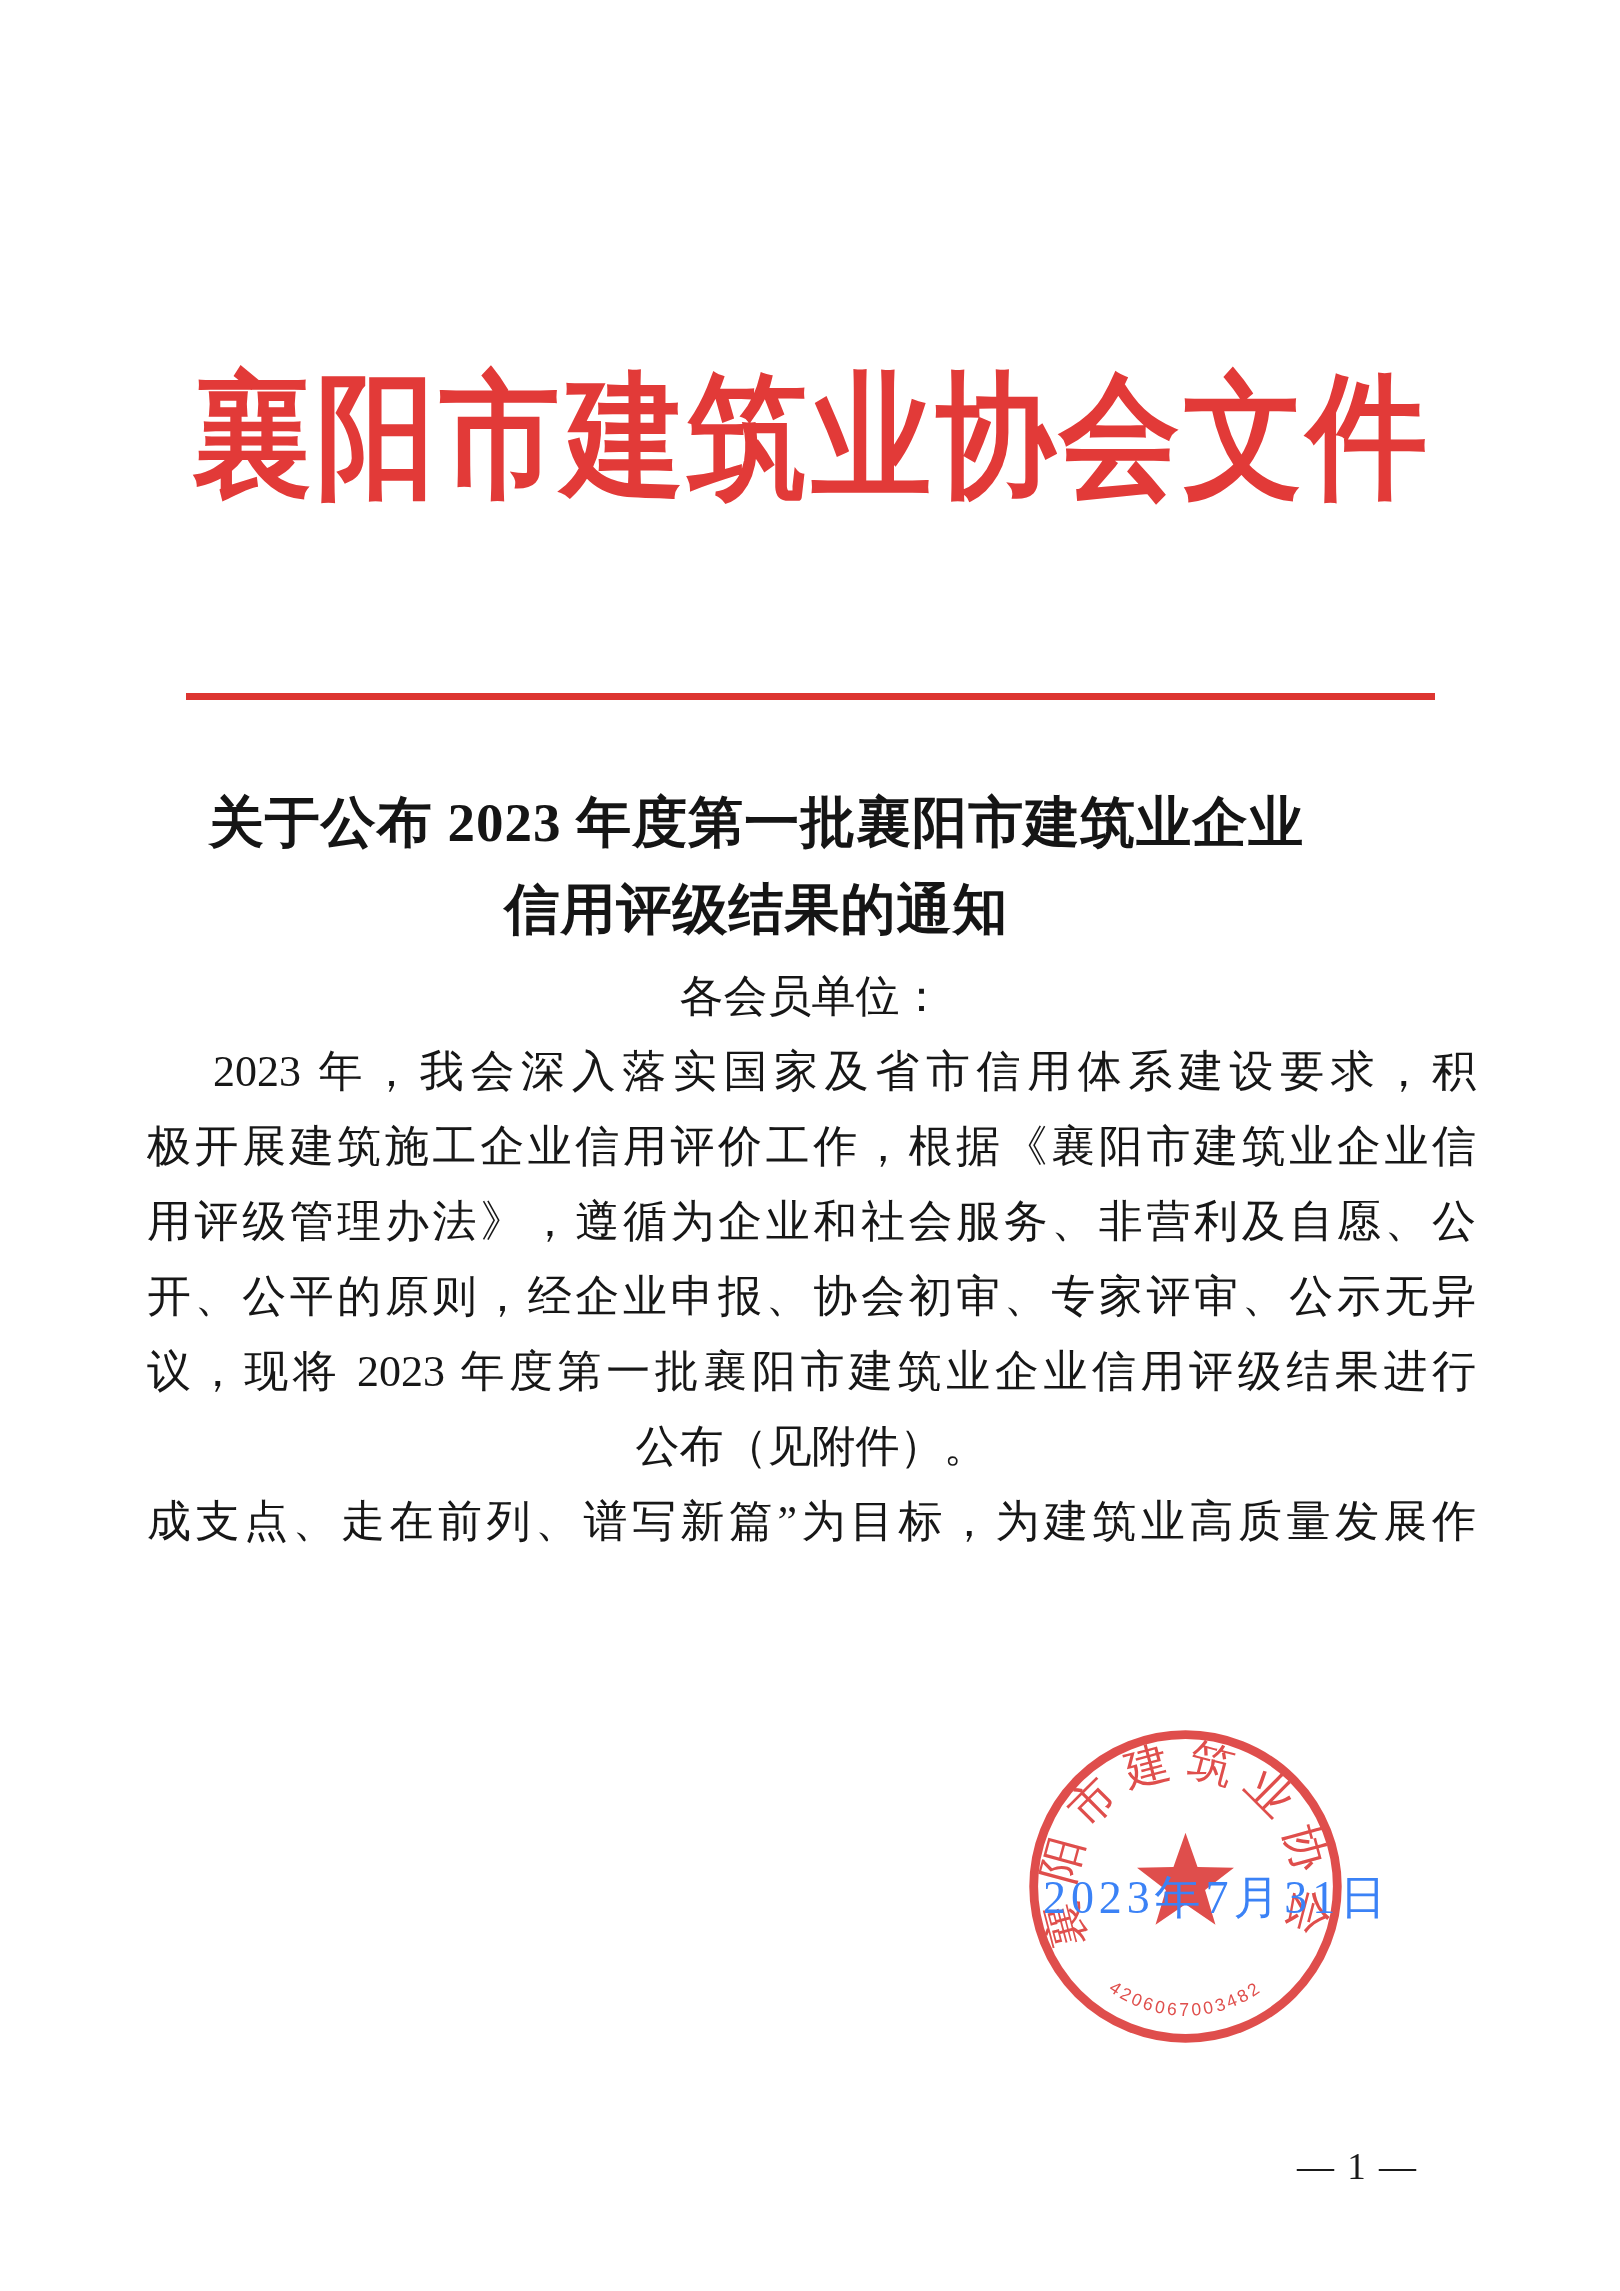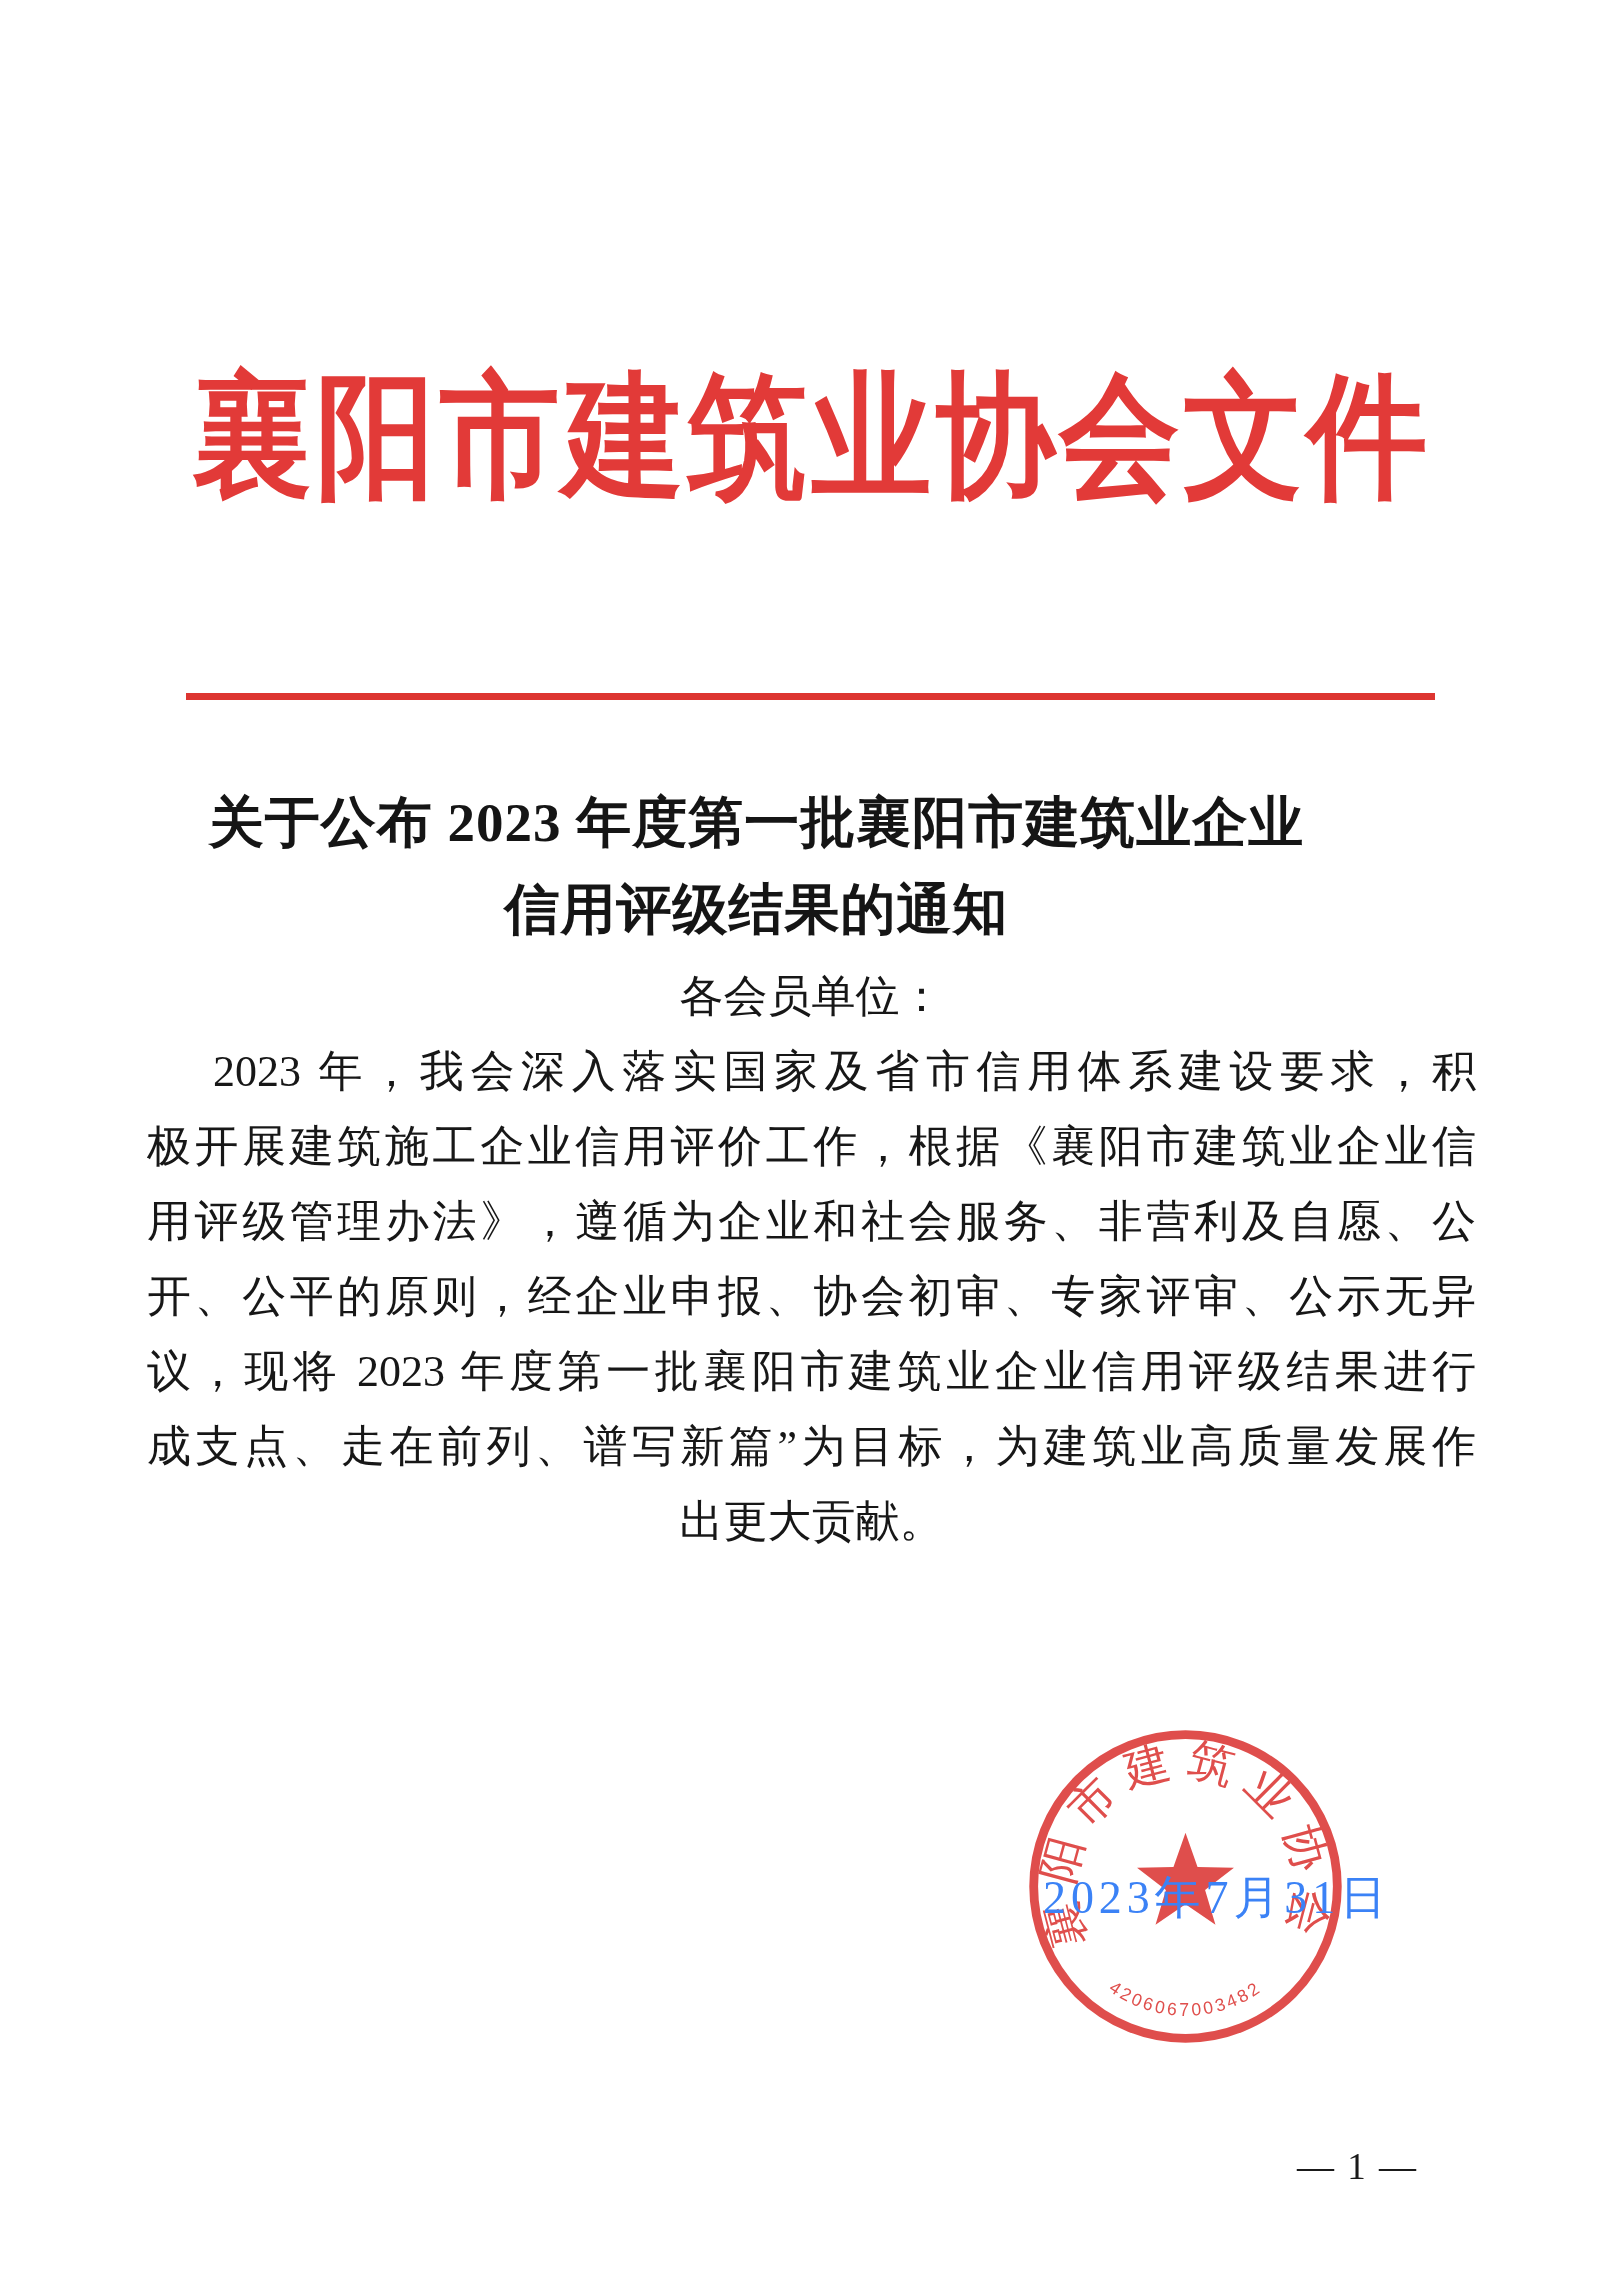--- a/index.html
+++ b/index.html
@@ -118,22 +118,22 @@
     <div>信用评级结果的通知</div>
   </div>
 
   <div class="body-text" id="body-lines">
       <div class="bline">各会员单位：</div>
       <div class="bline indent just">2023 年，我会深入落实国家及省市信用体系建设要求，积</div>
       <div class="bline just">极开展建筑施工企业信用评价工作，根据《襄阳市建筑业企业信</div>
       <div class="bline just">用评级管理办法》，遵循为企业和社会服务、非营利及自愿、公</div>
       <div class="bline just">开、公平的原则，经企业申报、协会初审、专家评审、公示无异</div>
       <div class="bline just">议，现将 2023 年度第一批襄阳市建筑业企业信用评级结果进行</div>
+      <div class="bline">公布（见附件）。</div>
       <div class="bline just">成支点、走在前列、谱写新篇”为目标，为建筑业高质量发展作</div>
-      <div class="bline">出更大贡献。</div>
     </div>
 
   <div class="stamp">
     <svg width="333" height="333" viewBox="0 0 340 340">
 
       <circle cx="170" cy="170" r="155" fill="none" stroke="#dd403d" stroke-width="9"></circle>
 
       <polygon fill="#dd403d" points="170,115 182.3,150 219.5,150.9 190,173.5 200.6,209.1 170,188 139.4,209.1 150,173.5 120.5,150.9 157.7,150"></polygon>
 
       <defs>

